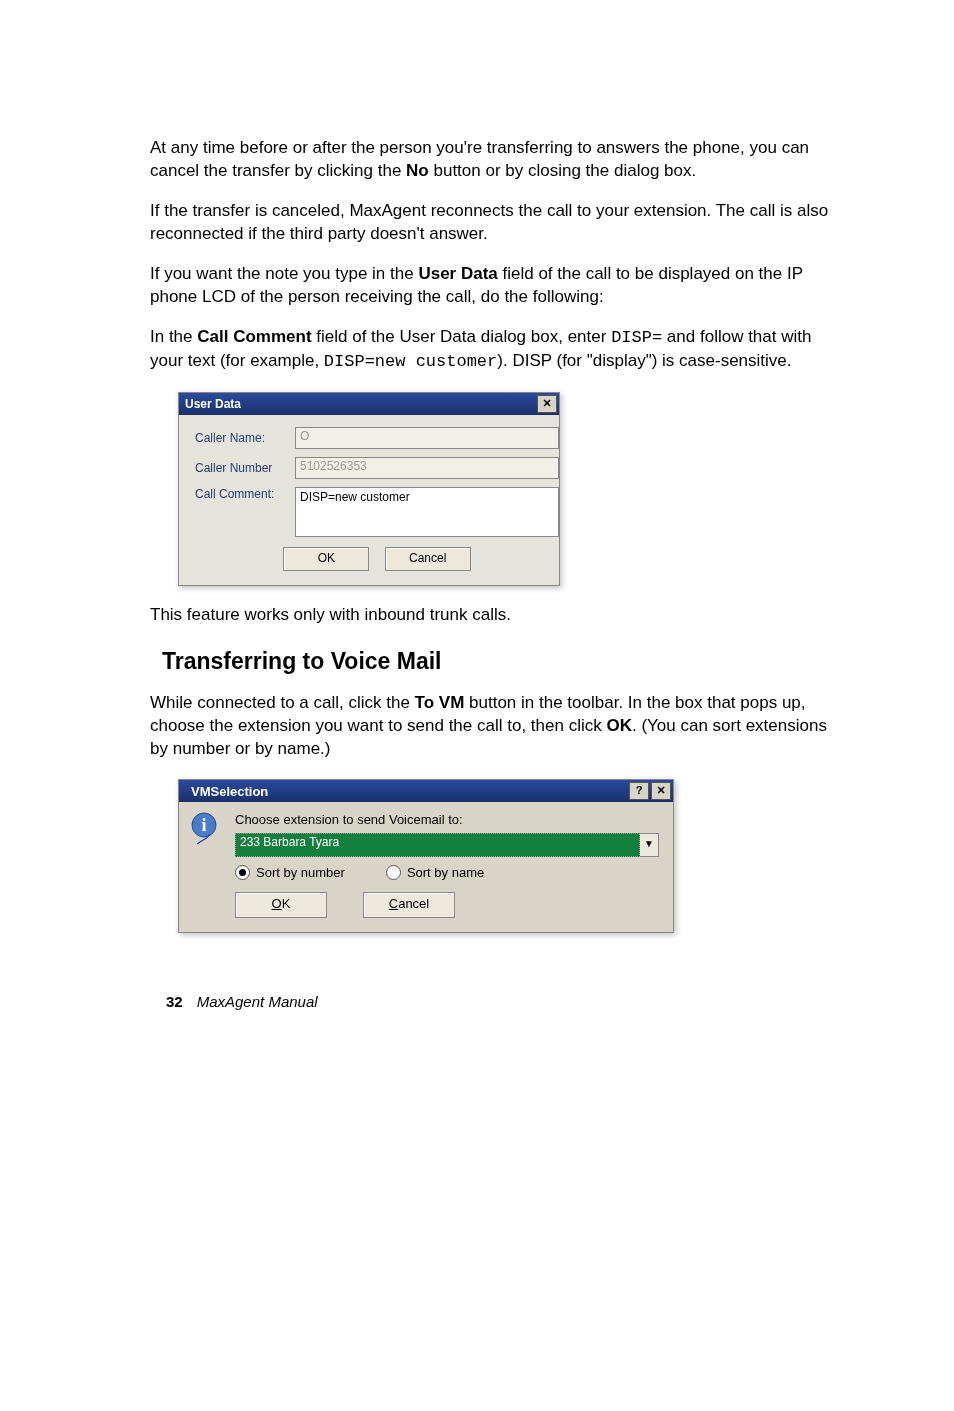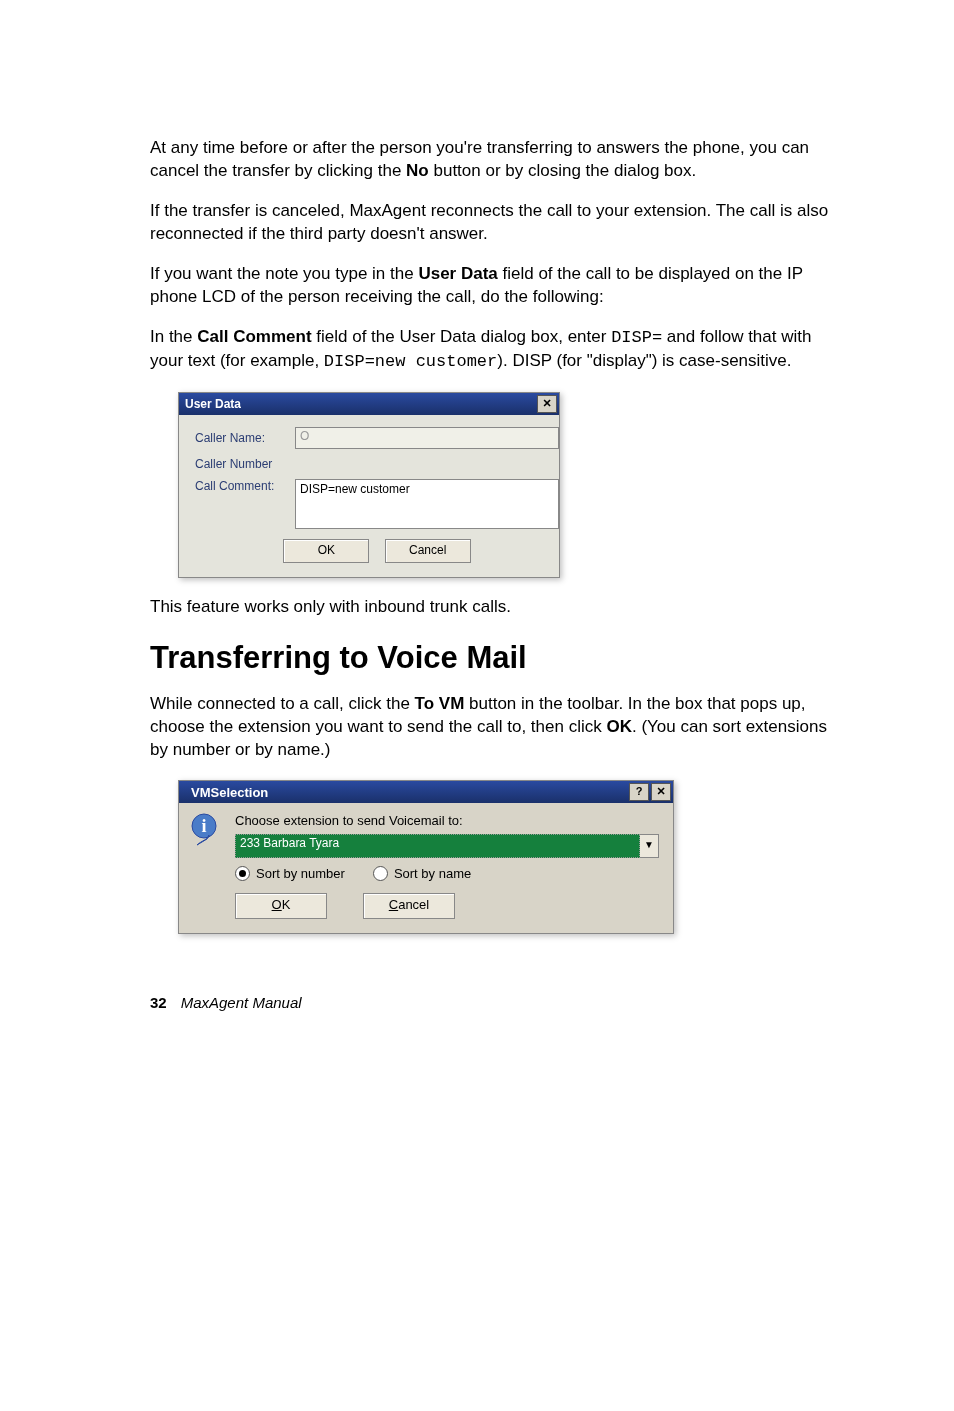--- a/index.html
+++ b/index.html
@@ -21,38 +21,39 @@
   }
   .heading-1 {
     font-family: Arial, Helvetica, sans-serif;
     font-size: 27px;
     font-weight: bold;
     color: #808080;
     margin: 28px 0 16px 0;
   }
   .heading-2 {
     font-family: Arial, Helvetica, sans-serif;
-    font-size: 31px;
+    font-size: 23px;
     font-weight: bold;
     color: #000;
-    margin: 22px 0 14px 0;
+    margin: 22px 0 14px 12px;
   }
   .mono {
     font-family: "Courier New", monospace;
   }
   .bold {
     font-weight: bold;
   }
   .footer {
     margin-top: 60px;
     font-size: 15px;
   }
   .footer .pn {
     font-weight: bold;
     margin-right: 14px;
+    margin-left: 16px;
   }
   .footer .bk {
     font-style: italic;
   }
 
   
   .dialog {
     width: 380px;
     margin: 18px 0 18px 28px;
     border: 1px solid #888;
@@ -202,21 +203,21 @@
     height: 22px;
     border: 1px solid #888;
     border-left: none;
     background: #ece8dc;
     text-align: center;
     line-height: 20px;
     font-size: 10px;
   }
   .radios {
     display: flex;
-    gap: 28px;
+    gap: 41px;
     margin-bottom: 12px;
   }
   .radio {
     display: flex;
     align-items: center;
     gap: 6px;
   }
   .radio .dot {
     width: 13px;
     height: 13px;
@@ -276,20 +277,21 @@
       <span>User Data</span>
       <div class="close-btn">✕</div>
     </div>
     <div class="dlg-body">
       <div class="form-row">
         <div class="lbl">Caller Name:</div>
         <div class="fld disabled">O</div>
       </div>
       <div class="form-row">
         <div class="lbl">Caller Number</div>
+        <div class="fld disabled">5102526353</div>
       </div>
       <div class="form-row align-top">
         <div class="lbl">Call Comment:</div>
         <div class="comment-fld">DISP=new customer</div>
       </div>
       <div class="dlg-btns">
         <div class="win-btn">OK</div>
         <div class="win-btn">Cancel</div>
       </div>
     </div>

